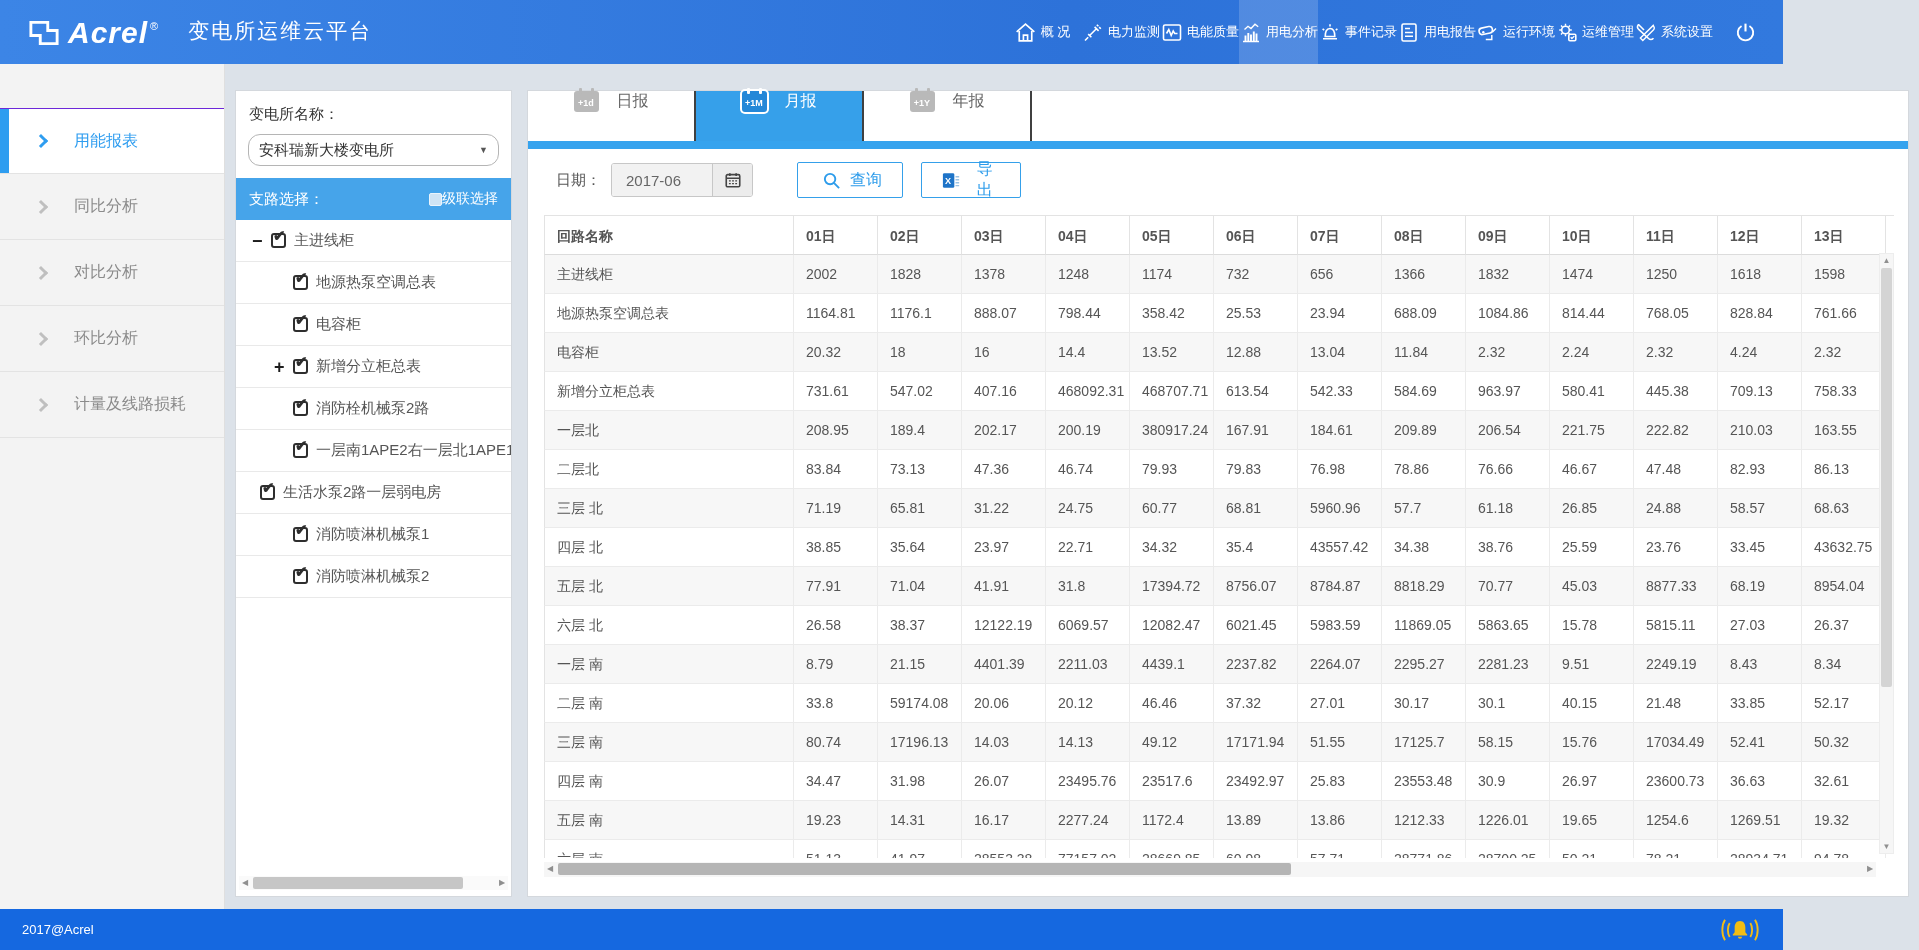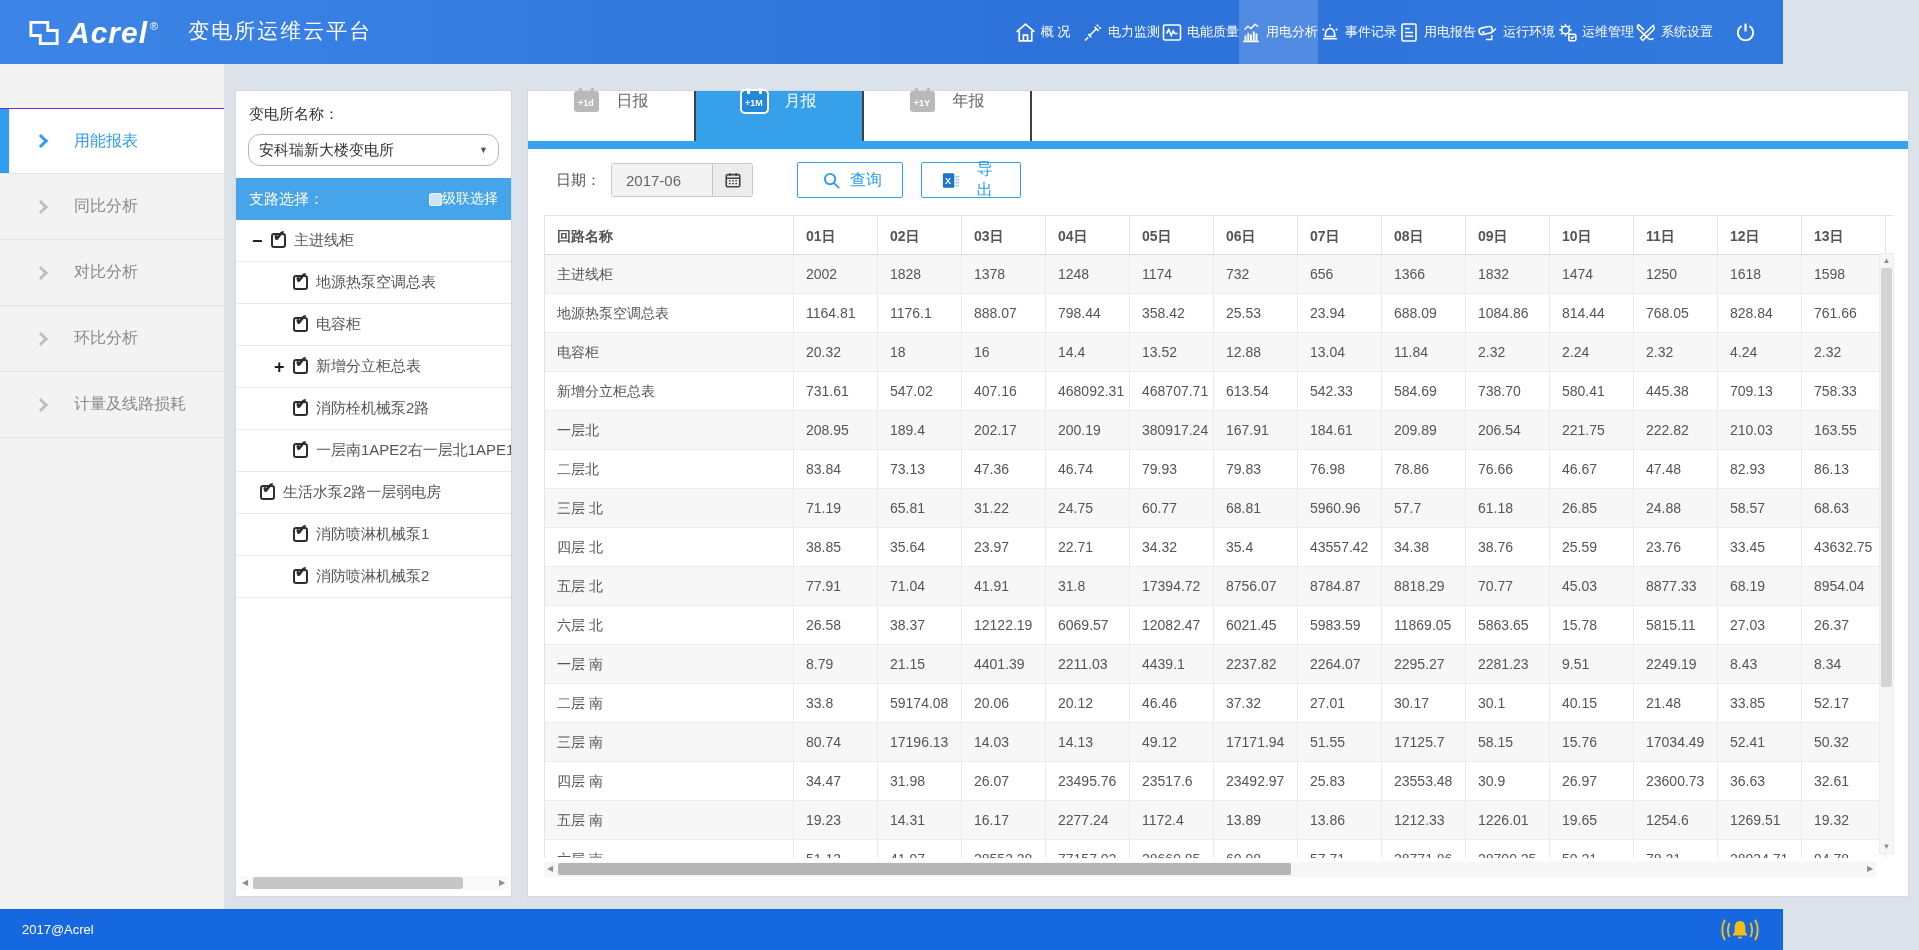--- a/index.html
+++ b/index.html
@@ -390,21 +390,21 @@
             <div class="trow">
               <span class="c name">新增分立柜总表</span>
               <span class="c">731.61</span>
               <span class="c">547.02</span>
               <span class="c">407.16</span>
               <span class="c">468092.31</span>
               <span class="c">468707.71</span>
               <span class="c">613.54</span>
               <span class="c">542.33</span>
               <span class="c">584.69</span>
-              <span class="c">738.70</span>
+              <span class="c">963.97</span>
               <span class="c">580.41</span>
               <span class="c">445.38</span>
               <span class="c">709.13</span>
               <span class="c">758.33</span>
               <span class="c">5</span>
             </div>
             <div class="trow">
               <span class="c name">一层北</span>
               <span class="c">208.95</span>
               <span class="c">189.4</span>

